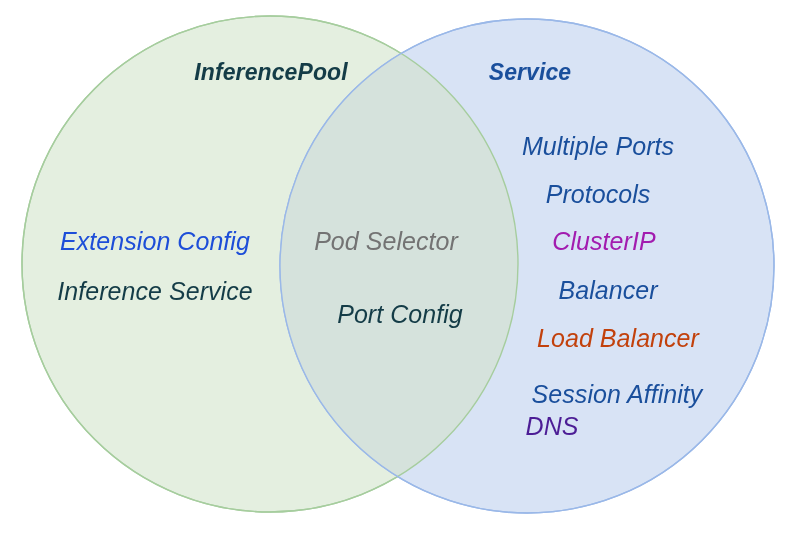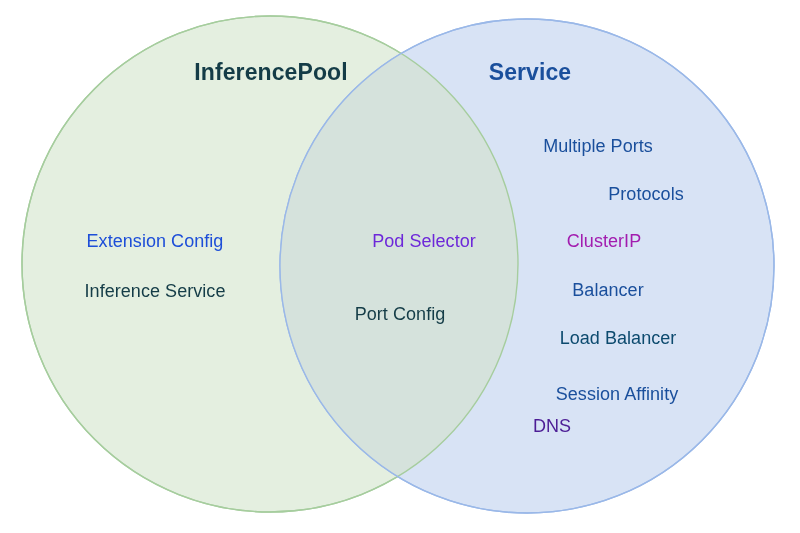--- a/index.html
+++ b/index.html
@@ -13,20 +13,21 @@
     height: 533px;
     overflow: hidden;
     font-family: "Liberation Sans", "DejaVu Sans", sans-serif;
     -webkit-font-smoothing: antialiased;
   }
   #venn-stage {
     position: relative;
     width: 800px;
     height: 514px;
     background: #ffffff;
+    font-style: italic;
   }
   #venn-svg {
     position: absolute;
     top: 0;
     left: 0;
     width: 800px;
     height: 533px;
     display: block;
   }
   .text-layer {
@@ -44,21 +45,21 @@
     pointer-events: auto;
   }
   .title {
     font-size: 23px;
     font-weight: 700;
     letter-spacing: 0.1px;
   }
   .title-left  { color: #10323c; }
   .title-right { color: #1a4f9c; text-align: center; }
   .item {
-    font-size: 18px;
+    font-size: 25px;
     font-weight: 400;
     letter-spacing: 0.05px;
   }
   .item-left  { color: #143c47; }
   .item-mid   { color: #143c47; }
   .item-right { color: #1a4f9c; }
 </style>
 </head>
 <body>
 
@@ -88,27 +89,27 @@
 
     <div class="lbl title title-left" id="title-left" style="left: 271px; top: 72px; color: rgb(20, 60, 71);">InferencePool</div>
 
     <div class="lbl title title-right" id="title-right" style="left: 530px; top: 72px; color: rgb(26, 79, 156);">Service</div>
 
     <div id="left-items">
         <div class="lbl item item-left" style="left: 155px; top: 241px; color: #1d4ed8;">Extension Config</div>
         <div class="lbl item item-left" style="left: 155px; top: 291px; color: rgb(20, 60, 71);">Inference Service</div>
       </div>
     <div id="mid-items">
-        <div class="lbl item item-mid" style="left: 424px; top: 241px; color: #6d28d9;">Pod Selector</div>
+        <div class="lbl item item-mid" style="left: 386px; top: 241px; color: #737373;">Pod Selector</div>
         <div class="lbl item item-mid" style="left: 400px; top: 291px; color: rgb(20, 60, 71); margin-top: 23px;">Port Config</div>
       </div>
     <div id="right-items">
         <div class="lbl item item-right" style="left: 598px; top: 146px; color: rgb(26, 79, 156);">Multiple Ports</div>
-        <div class="lbl item item-right" style="left: 598px; top: 194px; color: rgb(26, 79, 156); margin-left: 48px;">Protocols</div>
+        <div class="lbl item item-right" style="left: 598px; top: 194px; color: rgb(26, 79, 156);">Protocols</div>
         <div class="lbl item item-right" style="left: 604px; top: 241px; color: #a21caf;">ClusterIP</div>
         <div class="lbl item item-right" style="left: 608px; top: 290px; color: rgb(26, 79, 156);">Balancer</div>
-        <div class="lbl item item-right" style="left: 618px; top: 338px; color: #0c4a6e;">Load Balancer</div>
+        <div class="lbl item item-right" style="left: 618px; top: 338px; color: #c2410c;">Load Balancer</div>
         <div class="lbl item item-right" style="left: 617px; top: 386px; color: rgb(26, 79, 156); margin-top: 8px;">Session Affinity</div>
         <div class="lbl item item-right" style="left: 552px; top: 426px; color: #4c1d95;">DNS</div>
       </div>
 
   </div>
 </div>
 
 </body></html>

